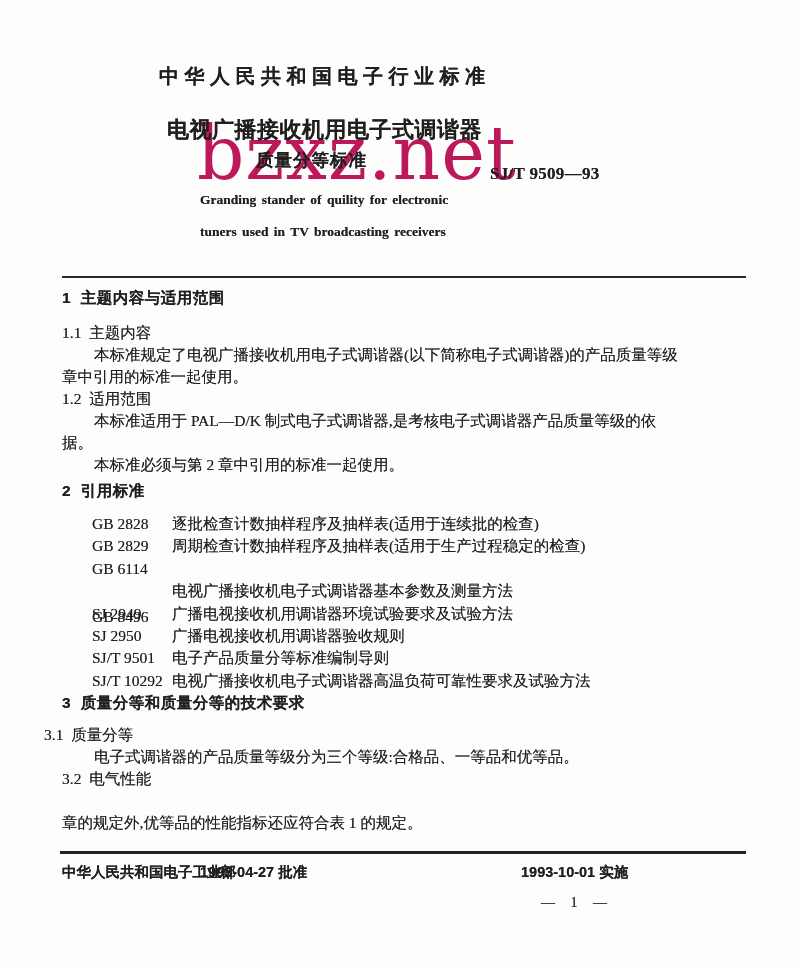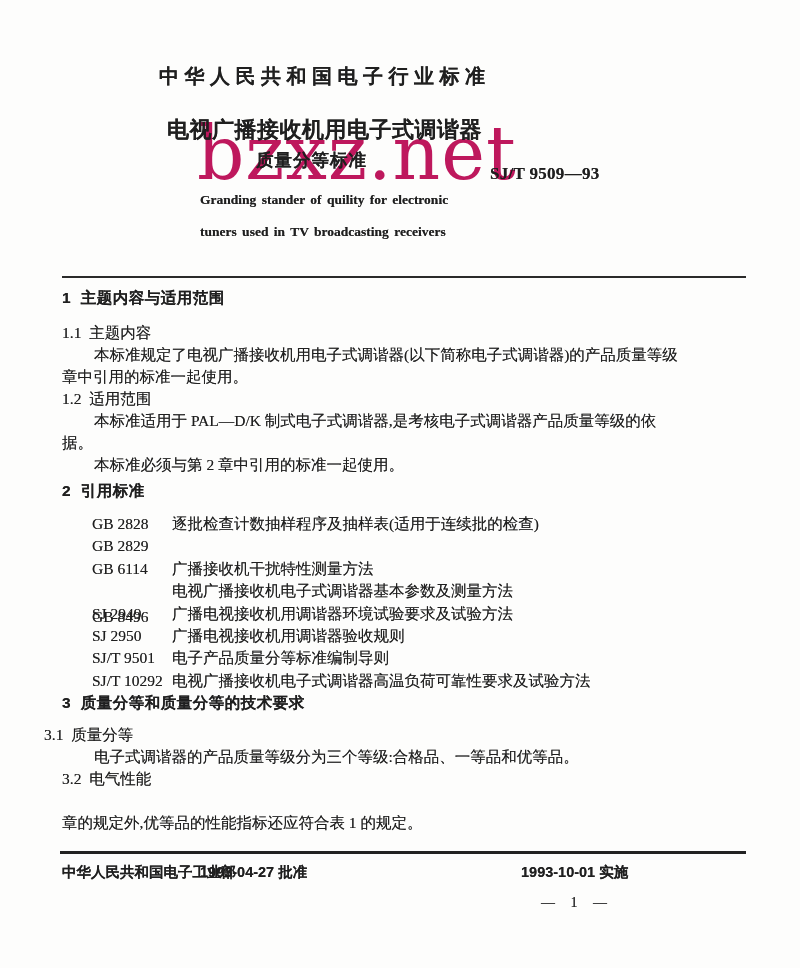--- a/index.html
+++ b/index.html
@@ -64,22 +64,22 @@
   <div class="abs song ln" style="left:62px; top:390px;">1.2  适用范围</div>
   <div class="abs song ln" style="left:94px; top:412px;">本标准适用于 PAL—D/K 制式电子式调谐器,是考核电子式调谐器产品质量等级的依</div>
   <div class="abs song ln" style="left:62px; top:434px;">据。</div>
   <div class="abs song ln" style="left:94px; top:456px;">本标准必须与第 2 章中引用的标准一起使用。</div>
 
   <div class="abs hei h1" style="left:62px; top:482px;">2  引用标准</div>
 
   <div class="abs song ln" style="left:92px;  top:515px;">GB 2828</div>
   <div class="abs song ln" style="left:172px; top:515px;">逐批检查计数抽样程序及抽样表(适用于连续批的检查)</div>
   <div class="abs song ln" style="left:92px;  top:537px;">GB 2829</div>
+  <div class="abs song ln" style="left:172px; top:537px;">周期检查计数抽样程序及抽样表(适用于生产过程稳定的检查)</div>
   <div class="abs song ln" style="left:92px;  top:560px;">GB 6114</div>
-  <div class="abs song ln" style="left:172px; top:560px;">广播接收机干扰特性测量方法</div>
   <div class="abs song ln" style="left:92px;  top:608px;">GB 8496</div>
   <div class="abs song ln" style="left:172px; top:582px;">电视广播接收机电子式调谐器基本参数及测量方法</div>
   <div class="abs song ln" style="left:92px;  top:605px;">SJ 2949</div>
   <div class="abs song ln" style="left:172px; top:605px;">广播电视接收机用调谐器环境试验要求及试验方法</div>
   <div class="abs song ln" style="left:92px;  top:627px;">SJ 2950</div>
   <div class="abs song ln" style="left:172px; top:627px;">广播电视接收机用调谐器验收规则</div>
   <div class="abs song ln" style="left:92px;  top:649px;">SJ/T 9501</div>
   <div class="abs song ln" style="left:172px; top:649px;">电子产品质量分等标准编制导则</div>
   <div class="abs song ln" style="left:92px;  top:672px;">SJ/T 10292</div>
   <div class="abs song ln" style="left:172px; top:672px;">电视广播接收机电子式调谐器高温负荷可靠性要求及试验方法</div>

